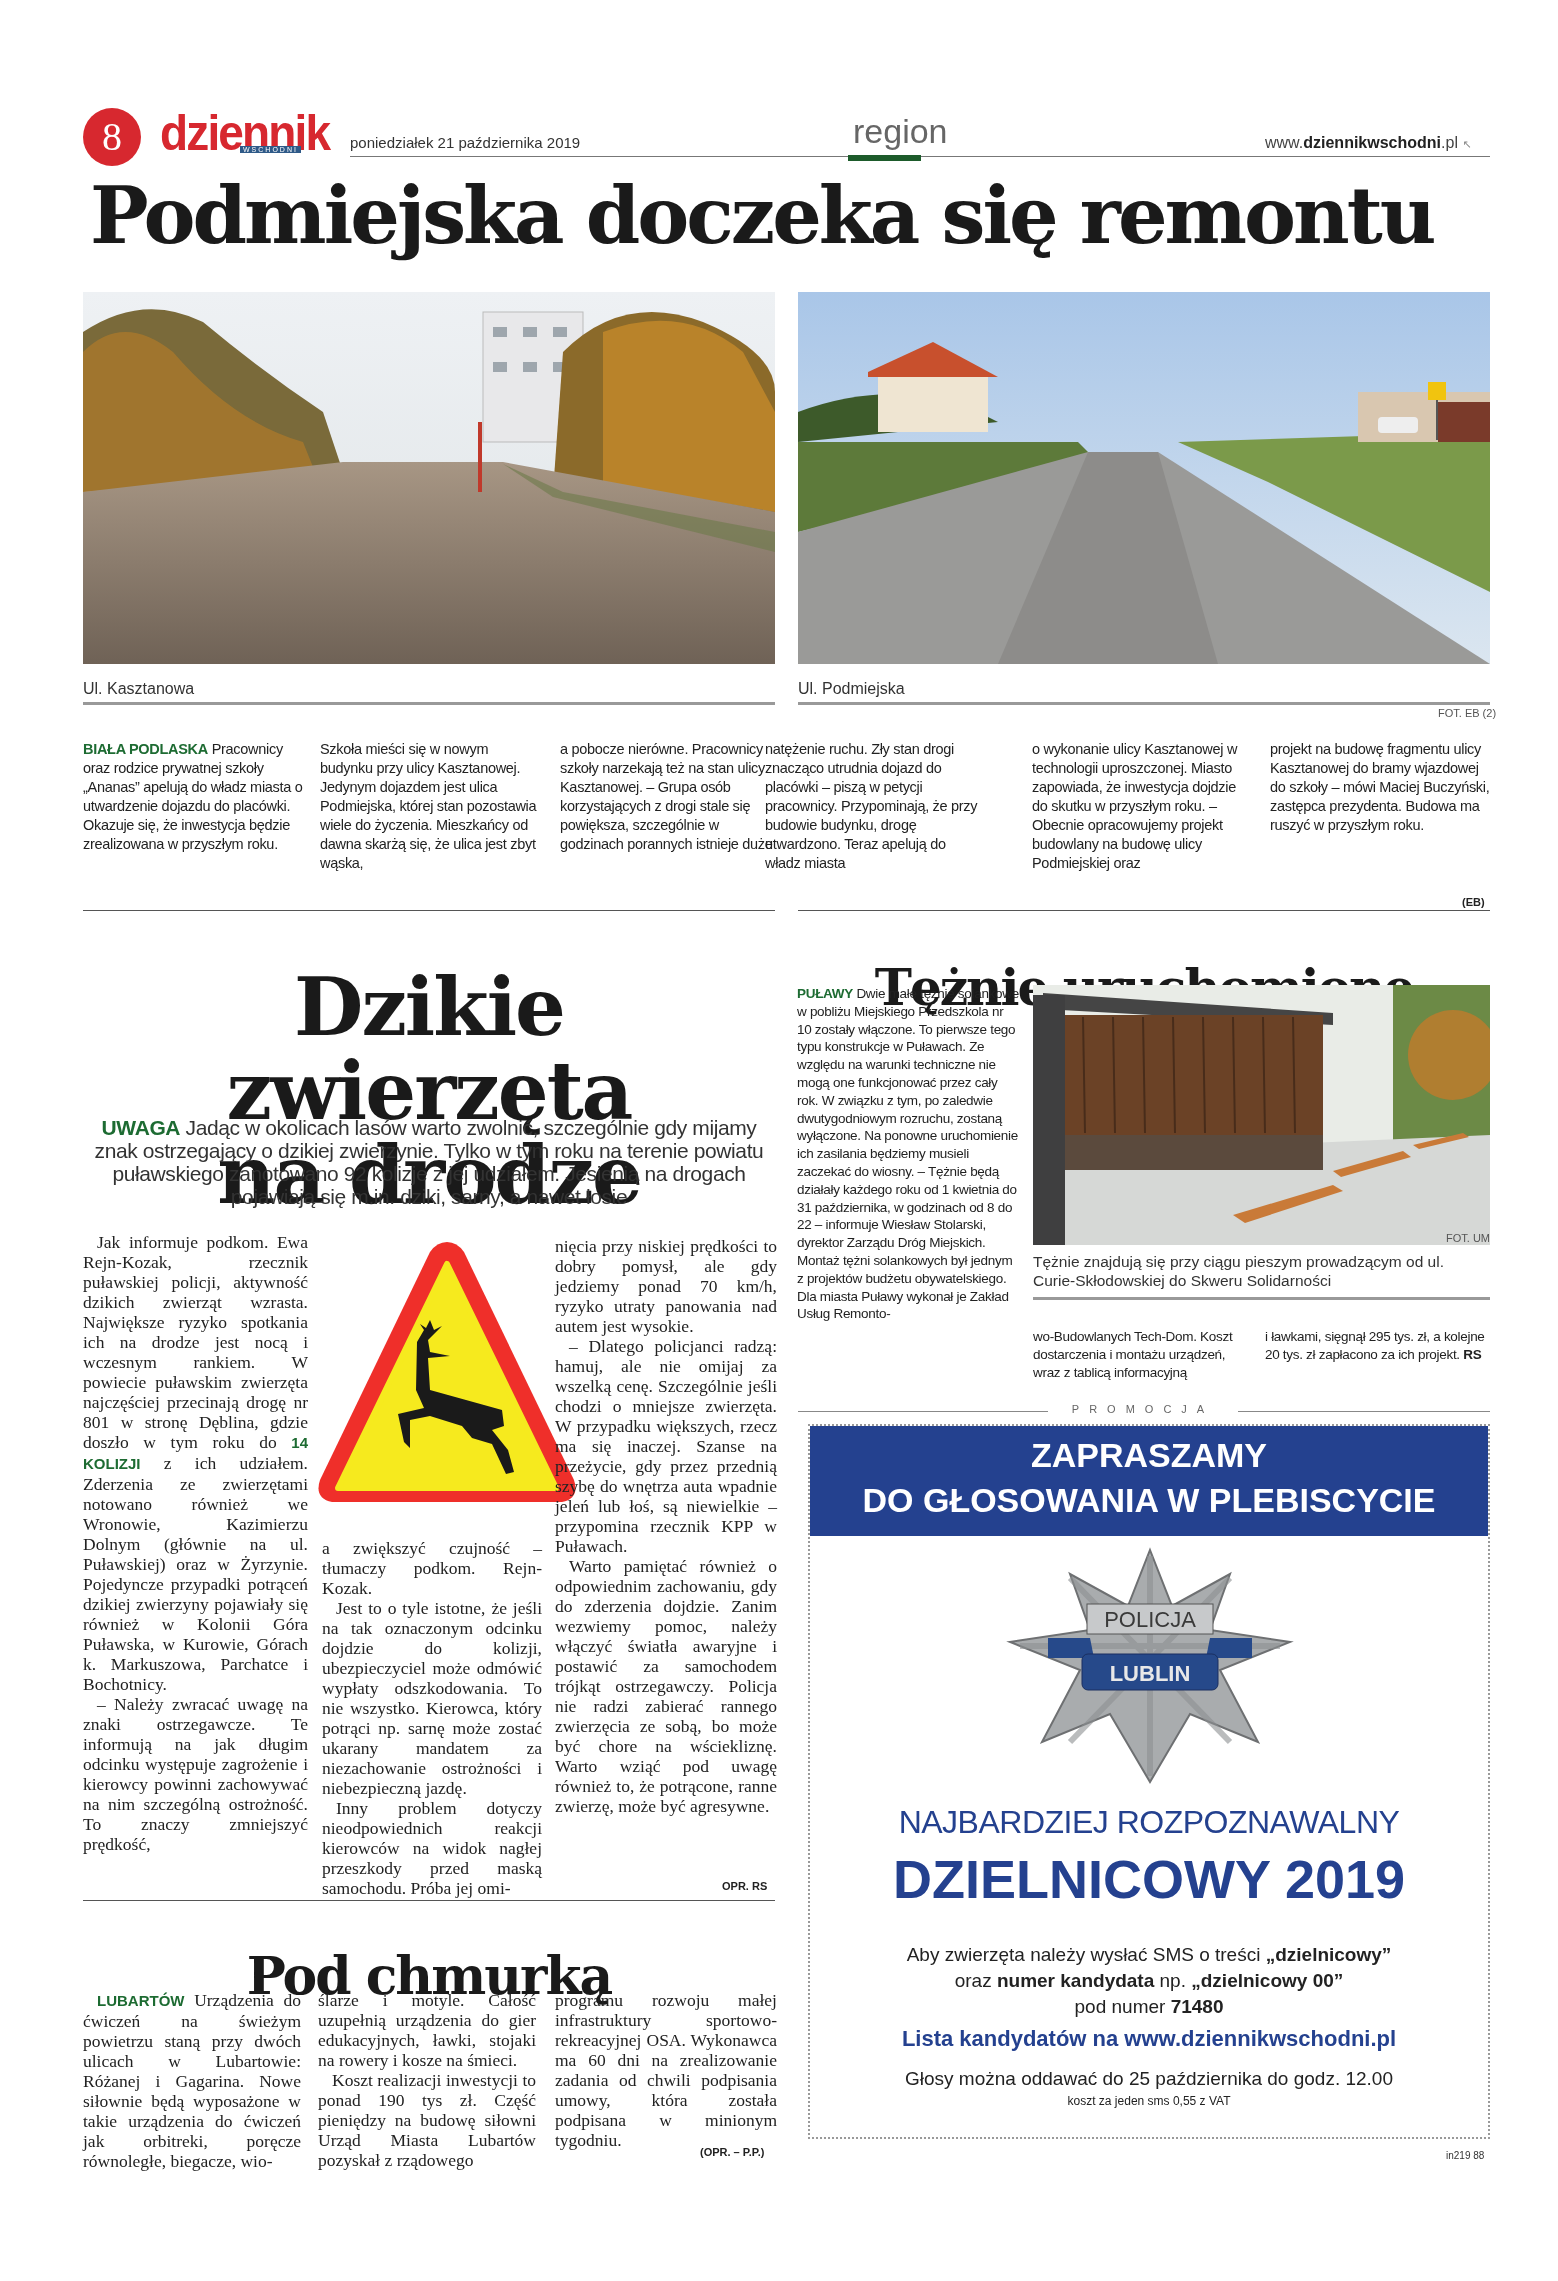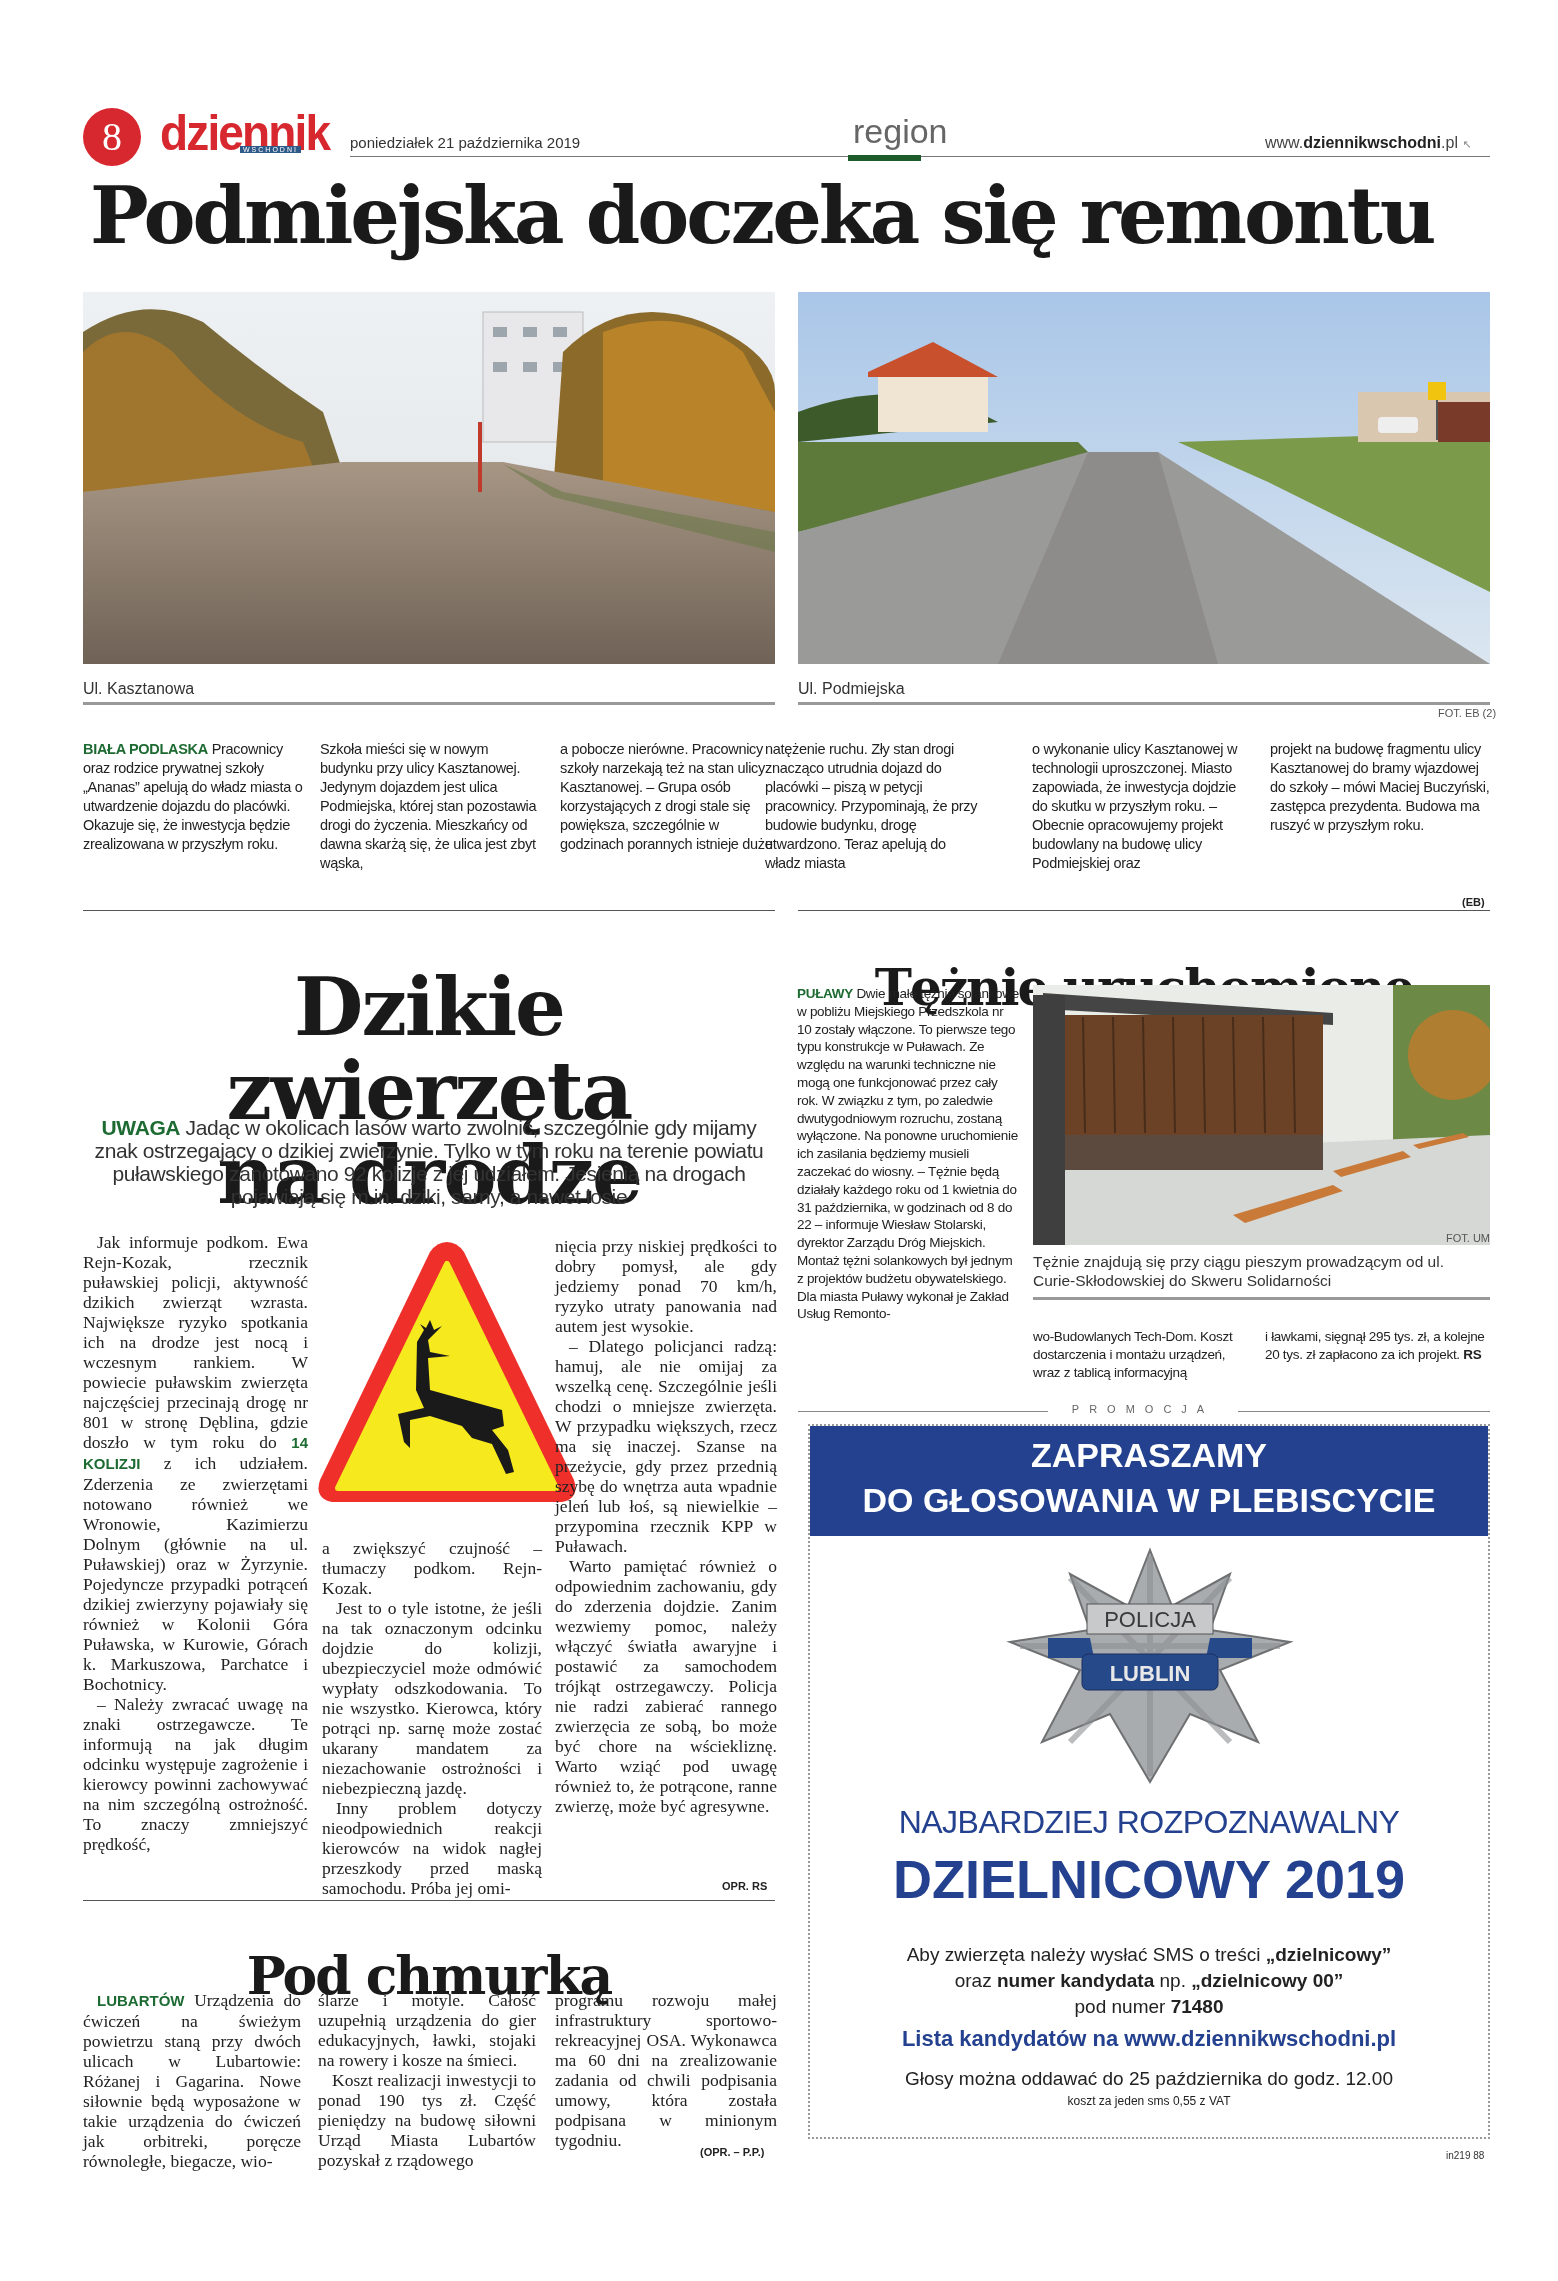--- a/index.html
+++ b/index.html
@@ -105,21 +105,21 @@
     <rect x="630" y="90" width="18" height="18" fill="#f1c40f"></rect>
     <rect x="638" y="108" width="2" height="40" fill="#555"></rect>
     <rect x="580" y="125" width="40" height="16" rx="4" fill="#eee"></rect>
   </svg>
 </div>
 <div class="abs caption sans" style="left:798px;top:680px;">Ul. Podmiejska</div>
 <div class="abs cap-rule" style="left:798px;top:702px;width:692px;"></div>
 <div class="abs credit sans" style="left:1438px;top:707px;">FOT. EB (2)</div>
 
 <div class="abs col" style="left:83px;top:740px;width:220px;"><b class="lead">BIAŁA PODLASKA</b> <span>Pracownicy oraz rodzice prywatnej szkoły „Ananas” apelują do władz miasta o utwardzenie dojazdu do placówki. Okazuje się, że inwestycja będzie zrealizowana w przyszłym roku.</span></div>
-<div class="abs col" style="left:320px;top:740px;width:220px;"><span>Szkoła mieści się w nowym budynku przy ulicy Kasztanowej. Jedynym dojazdem jest ulica Podmiejska, której stan pozostawia drogi do życzenia. Mieszkańcy od dawna skarżą się, że ulica jest zbyt wąska,</span></div>
+<div class="abs col" style="left:320px;top:740px;width:220px;"><span>Szkoła mieści się w nowym budynku przy ulicy Kasztanowej. Jedynym dojazdem jest ulica Podmiejska, której stan pozostawia wiele do życzenia. Mieszkańcy od dawna skarżą się, że ulica jest zbyt wąska,</span></div>
 <div class="abs col" style="left:560px;top:740px;width:220px;"><span>a pobocze nierówne. Pracownicy szkoły narzekają też na stan ulicy Kasztanowej. – Grupa osób korzystających z drogi stale się powiększa, szczególnie w godzinach porannych istnieje duże</span></div>
 <div class="abs col" style="left:759px;top:740px;width:220px;margin-left:6px;"><span>natężenie ruchu. Zły stan drogi znacząco utrudnia dojazd do placówki – piszą w petycji pracownicy. Przypominają, że przy budowie budynku, drogę utwardzono. Teraz apelują do władz miasta</span></div>
 <div class="abs col" style="left:1032px;top:740px;width:220px;"><span>o wykonanie ulicy Kasztanowej w technologii uproszczonej. Miasto zapowiada, że inwestycja dojdzie do skutku w przyszłym roku. – Obecnie opracowujemy projekt budowlany na budowę ulicy Podmiejskiej oraz</span></div>
 <div class="abs col" style="left:1270px;top:740px;width:220px;"><span>projekt na budowę fragmentu ulicy Kasztanowej do bramy wjazdowej do szkoły – mówi Maciej Buczyński, zastępca prezydenta. Budowa ma ruszyć w przyszłym roku.</span></div>
 <div class="abs sig" style="left:1462px;top:896px;">(EB)</div>
 
 <div class="abs sep" style="left:83px;top:910px;width:692px;"></div>
 <div class="abs sep" style="left:798px;top:910px;width:692px;"></div>
 
 <div class="abs h2" style="left:83px;top:925px;width:692px;font-size:80px;line-height:84px;">

